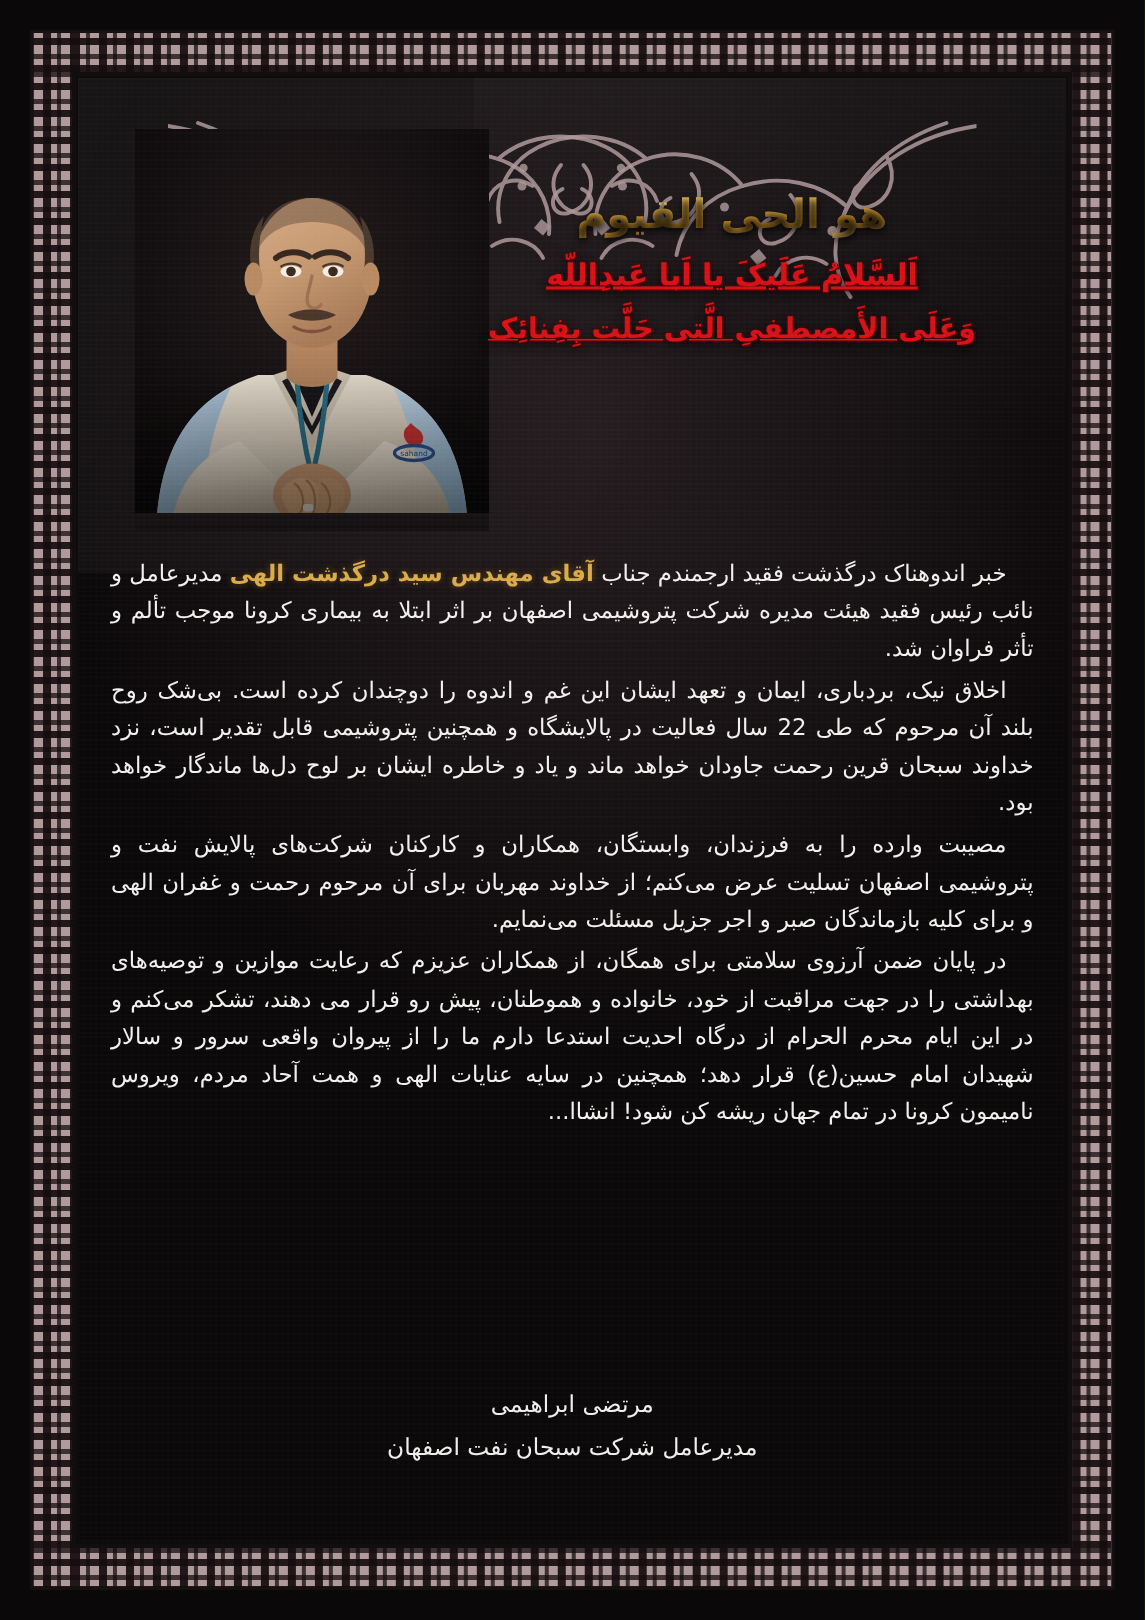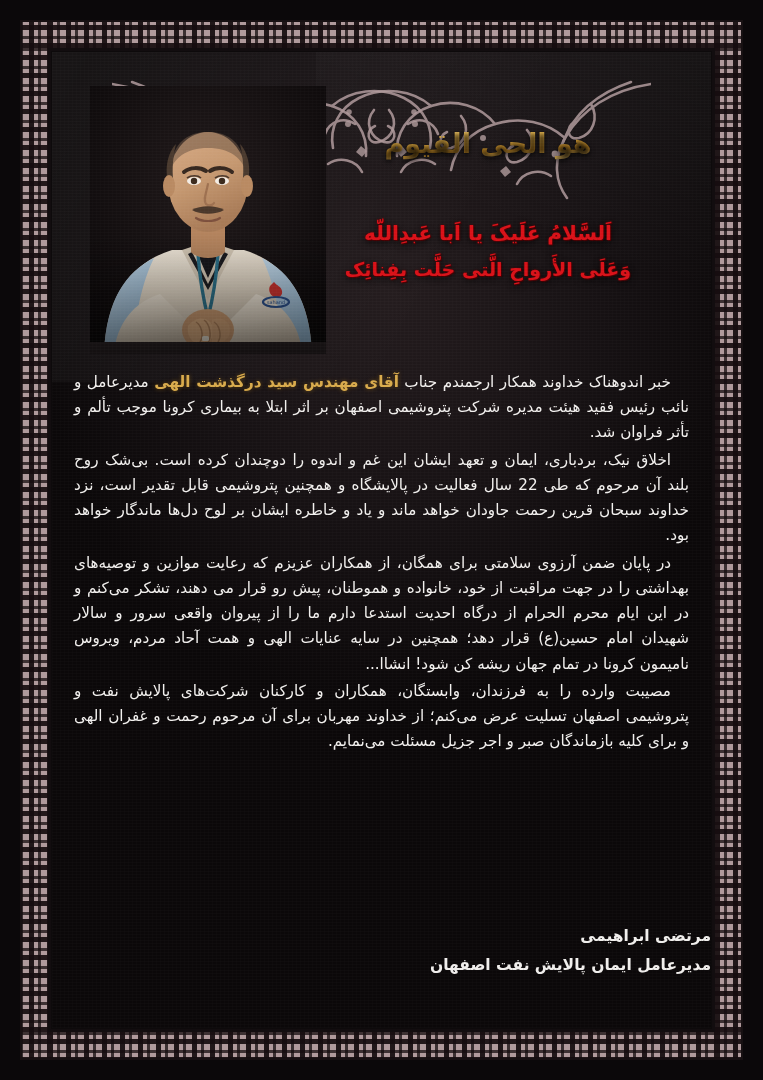--- a/index.html
+++ b/index.html
@@ -123,25 +123,25 @@
   }
   .hova{
     font-size:27px;font-weight:700;letter-spacing:1px;
     background:linear-gradient(178deg,#fbe9a8 0%,#e6b74f 30%,#b07a1d 62%,#f3d98c 100%);
     -webkit-background-clip:text;background-clip:text;
     color:transparent;-webkit-text-fill-color:transparent;
     text-shadow:0 2px 5px rgba(0,0,0,.85);
     line-height:1.5;
   }
   .salam{
-    margin-top:50px;
     color:#d81118;
     font-size:20px;font-weight:700;line-height:1.85;
     text-shadow:0 0 2px #6b0206, 1px 1px 0 #3d0103, 0 2px 7px rgba(0,0,0,.9);
     direction:rtl;
+    text-decoration:underline;
   }
   .salam .l2{display:block;font-size:19px;}
 
   
   .body-text{
     position:absolute;left:14px;right:14px;top:318px;
     direction:rtl;text-align:justify;
     color:#f2f0ee;
     font-size:15.2px;
     line-height:1.66;
@@ -150,21 +150,21 @@
   .body-text p{margin:0 0 2px 0;text-indent:18px;text-align:justify;}
   .body-text p:last-of-type{text-align:justify;}
   .gold{
     color:#d9ab4c;font-weight:700;
     text-shadow:0 0 4px rgba(160,110,20,.55);
   }
 
   
   .signature{
     position:absolute;left:0;right:0;top:870px;
-    text-align:right;direction:rtl;color:#f0eeec;font-weight:bold;
+    text-align:center;direction:rtl;color:#f0eeec;
   }
   .signature .sig-name{font-size:15.5px;line-height:1.9;}
   .signature .sig-role{font-size:15.5px;line-height:1.9;}
 
   
   .grain{
     position:absolute;inset:0;pointer-events:none;opacity:.05;
     background-image:
       repeating-linear-gradient(0deg, rgba(255,255,255,.35) 0 1px, rgba(0,0,0,0) 1px 3px),
       repeating-linear-gradient(90deg, rgba(255,255,255,.25) 0 1px, rgba(0,0,0,0) 1px 4px);
@@ -406,31 +406,31 @@
 
         <rect x="0" y="256" width="236" height="12" fill="#2b2325"></rect>
         <rect width="236" height="268" fill="url(#fade)" opacity=".55"></rect>
       </svg>
     </div>
 
     <div class="calligraphy">
       <div class="hova">هو الحی القیوم</div>
       <div class="salam">
         <span>اَلسَّلامُ عَلَیکَ یا اَبا عَبدِاللّه</span>
-        <span class="l2">وَعَلَی الأَرواحِ الَّتی حَلَّت بِفِنائِک</span>
+        <span class="l2">وَعَلَی الأَمصطفیِ الَّتی حَلَّت بِفِنائِک</span>
       </div>
     </div>
 
     <div class="body-text">
-      <p><span>خبر اندوهناک خداوند همکار ارجمندم جناب </span><span class="gold">آقای مهندس سید درگذشت الهی</span><span> مدیرعامل و نائب رئیس فقید هیئت مدیره شرکت پتروشیمی اصفهان بر اثر ابتلا به بیماری کرونا موجب تألم و تأثر فراوان شد.</span></p>
+      <p><span>خبر اندوهناک درگذشت فقید ارجمندم جناب </span><span class="gold">آقای مهندس سید درگذشت الهی</span><span> مدیرعامل و نائب رئیس فقید هیئت مدیره شرکت پتروشیمی اصفهان بر اثر ابتلا به بیماری کرونا موجب تألم و تأثر فراوان شد.</span></p>
       <p>اخلاق نیک، بردباری، ایمان و تعهد ایشان این غم و اندوه را دوچندان کرده است. بی‌شک روح بلند آن مرحوم که طی 22 سال فعالیت در پالایشگاه و همچنین پتروشیمی قابل تقدیر است، نزد خداوند سبحان قرین رحمت جاودان خواهد ماند و یاد و خاطره ایشان بر لوح دل‌ها ماندگار خواهد بود.</p>
+      <p>مصیبت وارده را به فرزندان، وابستگان، همکاران و کارکنان شرکت‌های پالایش نفت و پتروشیمی اصفهان تسلیت عرض می‌کنم؛ از خداوند مهربان برای آن مرحوم رحمت و غفران الهی و برای کلیه بازماندگان صبر و اجر جزیل مسئلت می‌نمایم.</p>
       <p>در پایان ضمن آرزوی سلامتی برای همگان، از همکاران عزیزم که رعایت موازین و توصیه‌های بهداشتی را در جهت مراقبت از خود، خانواده و هموطنان، پیش رو قرار می دهند، تشکر می‌کنم و در این ایام محرم الحرام از درگاه احدیت استدعا دارم ما را از پیروان واقعی سرور و سالار شهیدان امام حسین(ع) قرار دهد؛ همچنین در سایه عنایات الهی و همت آحاد مردم، ویروس نامیمون کرونا در تمام جهان ریشه کن شود! انشاا...</p>
-      <p>مصیبت وارده را به فرزندان، وابستگان، همکاران و کارکنان شرکت‌های پالایش نفت و پتروشیمی اصفهان تسلیت عرض می‌کنم؛ از خداوند مهربان برای آن مرحوم رحمت و غفران الهی و برای کلیه بازماندگان صبر و اجر جزیل مسئلت می‌نمایم.</p>
     </div>
 
     <div class="signature">
       <div class="sig-name">مرتضی ابراهیمی</div>
-      <div class="sig-role">مدیرعامل ایمان پالایش نفت اصفهان</div>
+      <div class="sig-role">مدیرعامل شرکت سبحان نفت اصفهان</div>
     </div>
 
     <div class="grain"></div>
   </div>
 </div>
 
 </body></html>

